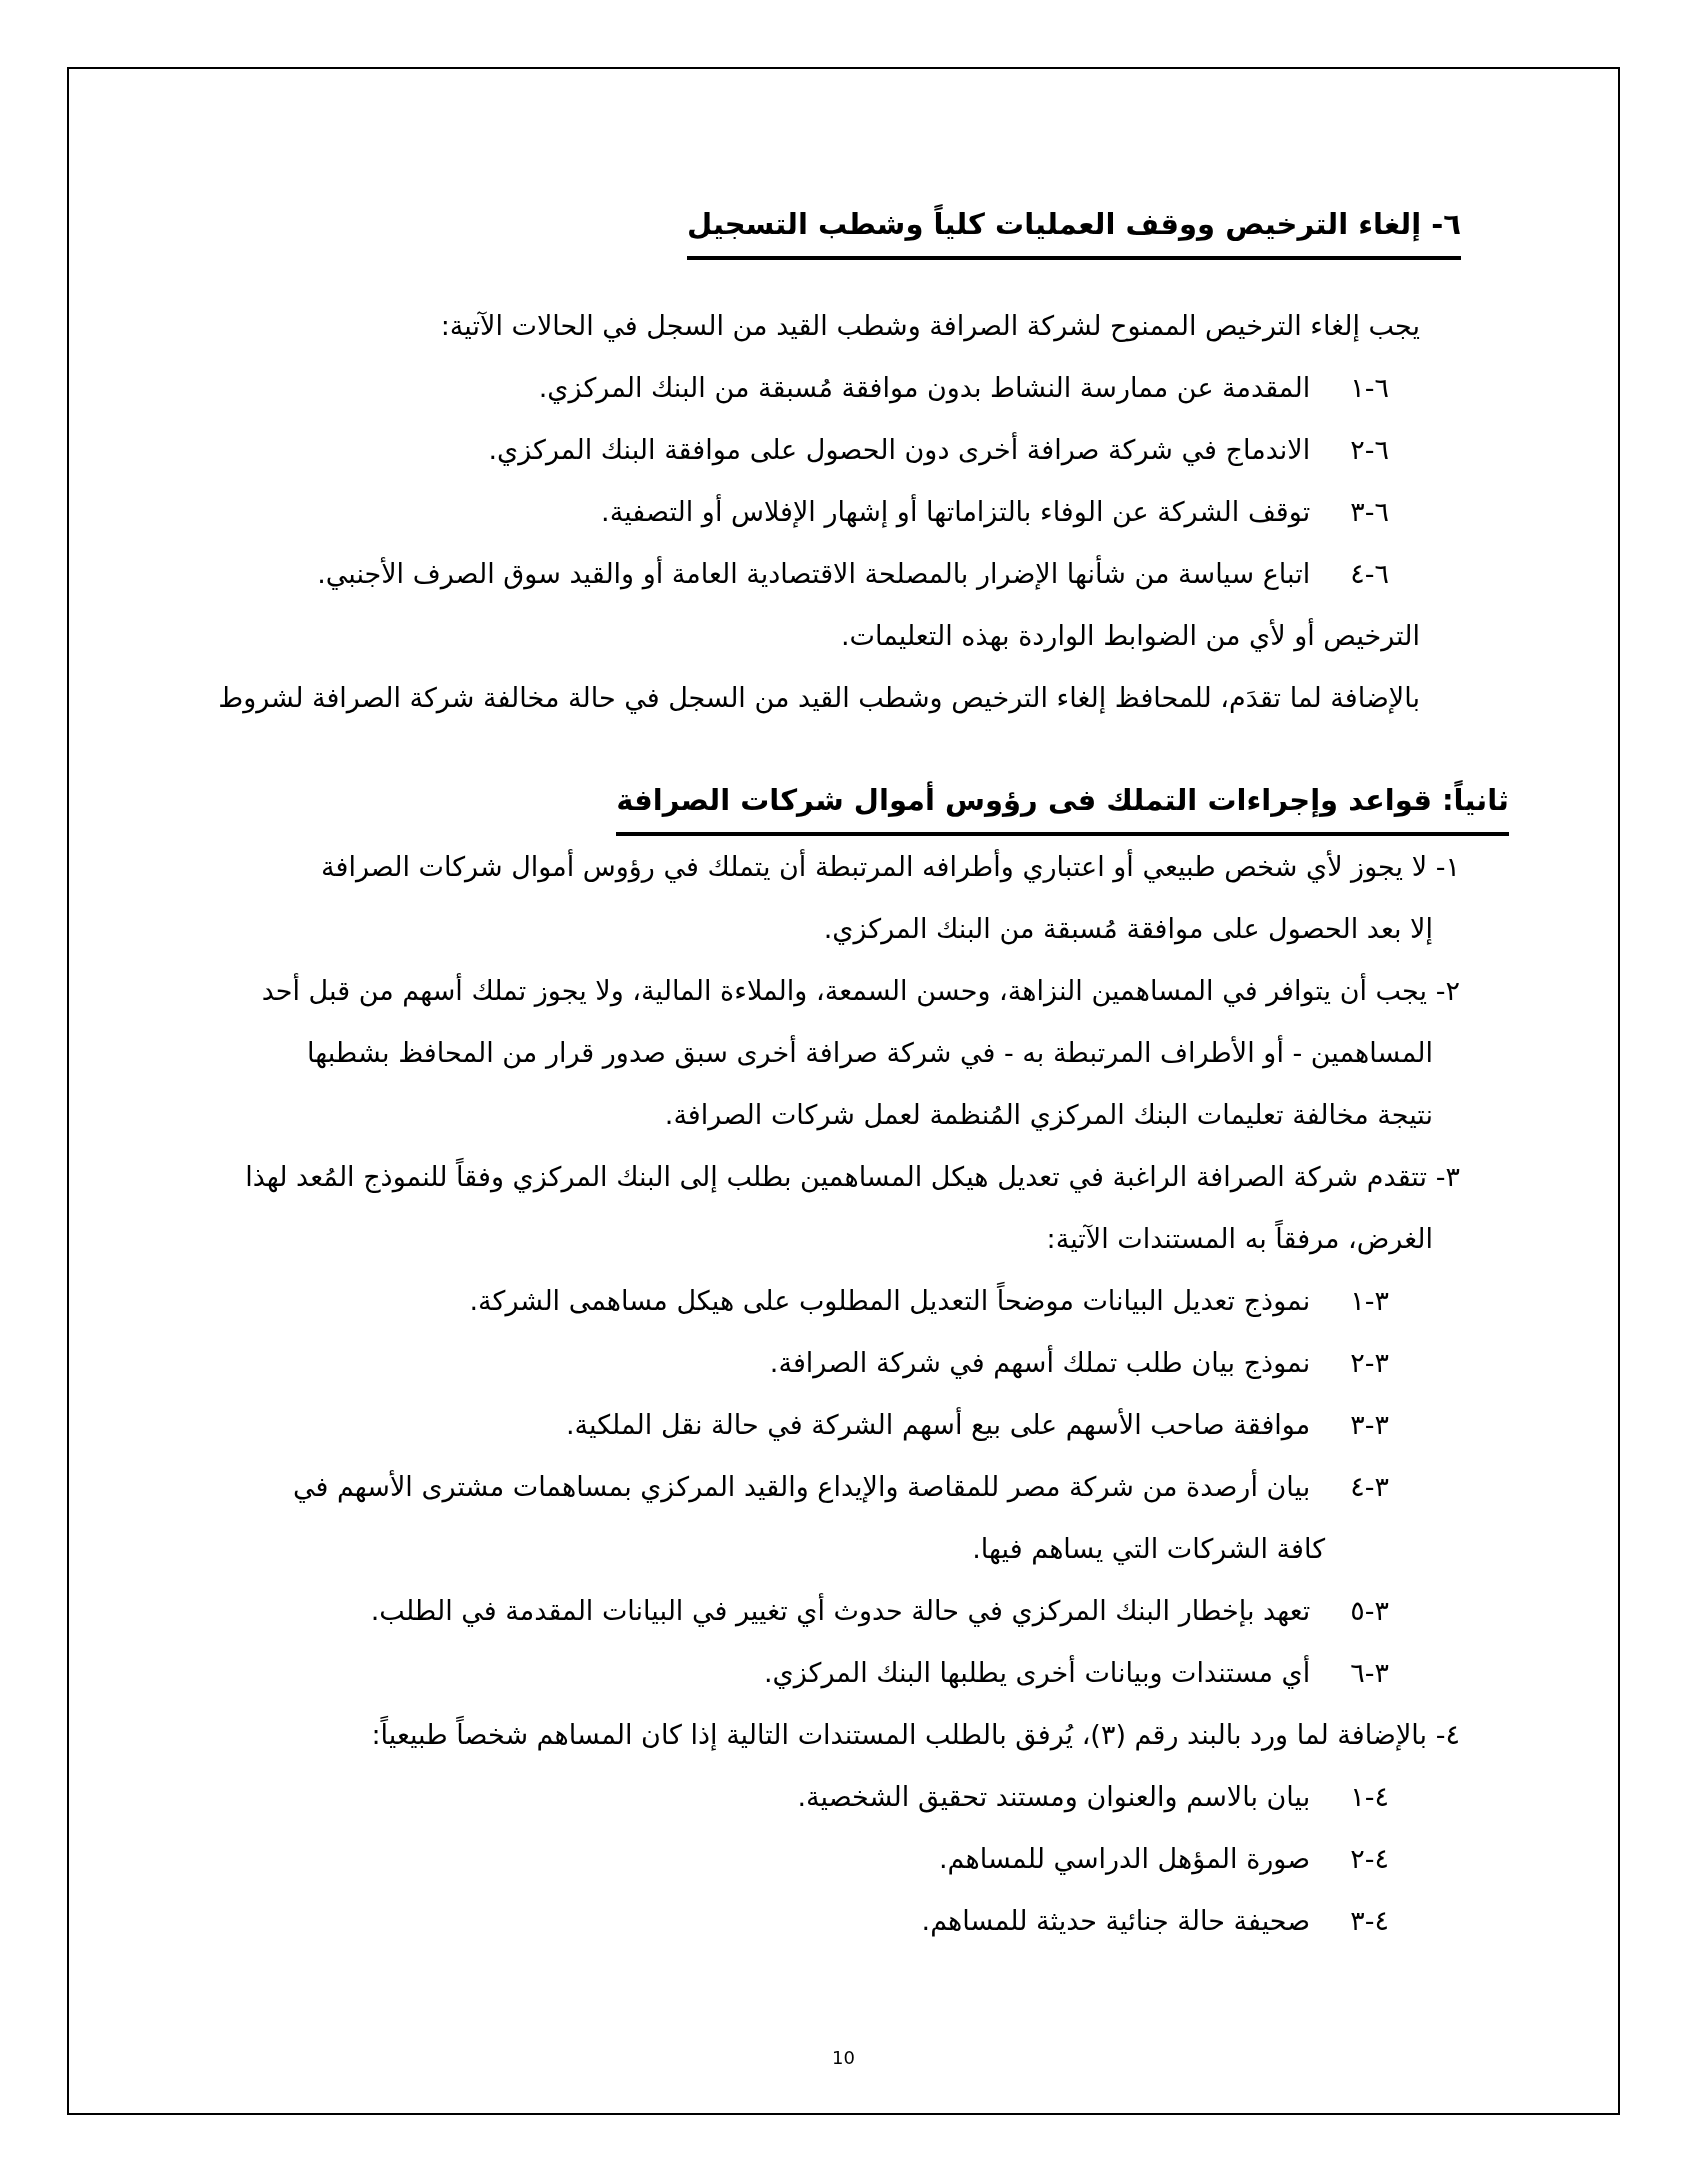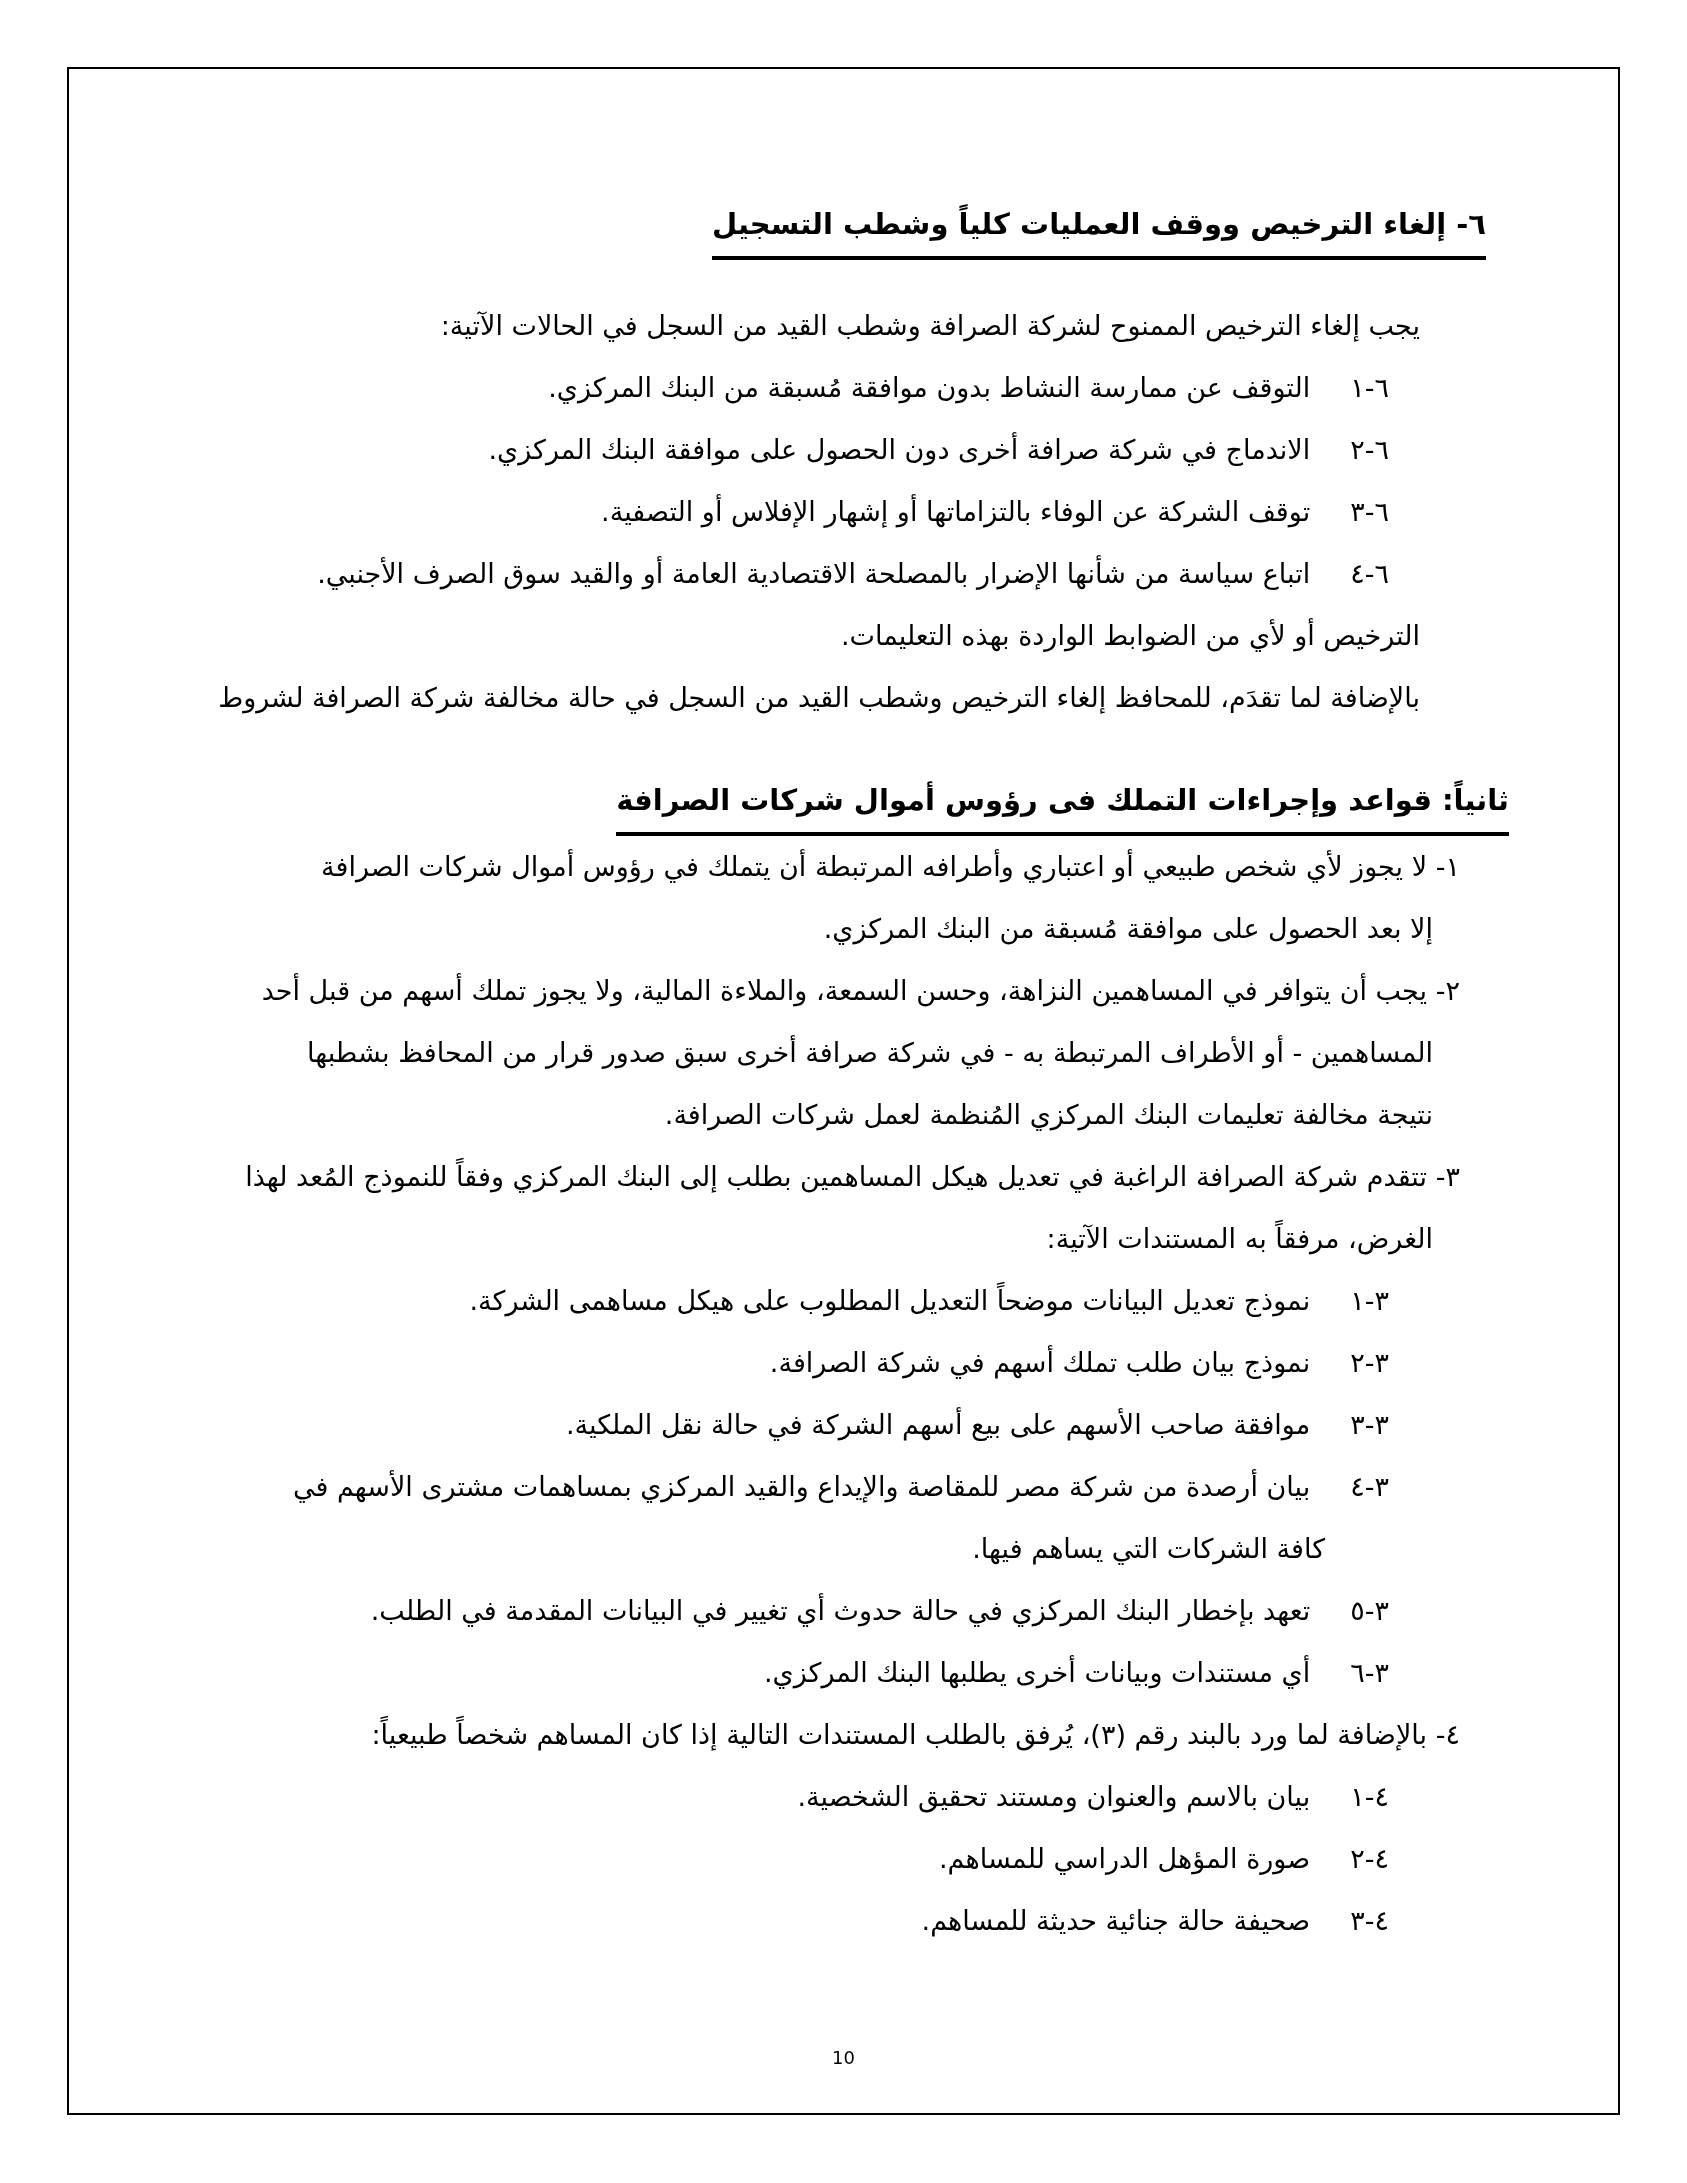--- a/index.html
+++ b/index.html
@@ -38,21 +38,21 @@
   .hline {
     line-height: 52px;
   }
   .h1span, .h2span {
     display: inline-block;
     font-size: 29px;
     font-weight: bold;
     border-bottom: 4.4px solid #000000;
     padding-bottom: 6.1px;
   }
-  .h1wrap { margin-right: 93px; }
+  .h1wrap { margin-right: 118px; }
   .h2wrap { margin-right: 70px; margin-top: 45px; }
   .li-intro   { margin-right: 159px; }
   .li-flow    { margin-right: 159px; }
   .li-sub     { margin-right: 190px; }
   .li-sub .num    { margin-left: 40px; }
   .li-subcont { margin-right: 254px; }
   .li-item    { margin-right: 119px; }
   .li-item .num   { margin-left: 8.7px; }
   .li-cont    { margin-right: 146px; }
   .sec1-intro { margin-top: 35px; }
@@ -73,21 +73,21 @@
   <div class="frame">
     <div class="content">
 
       <div class="hline h1wrap">
         <span class="h1span">٦- إلغاء الترخيص ووقف العمليات كلياً وشطب التسجيل</span>
       </div>
 
       <div class="line li-intro sec1-intro">يجب إلغاء الترخيص الممنوح لشركة الصرافة وشطب القيد من السجل في الحالات الآتية:</div>
 
       <div class="line li-sub">
-        <span class="num">٦-١</span><span class="txt">التوقف عن ممارسة النشاط بدون موافقة مُسبقة من البنك المركزي.</span>
+        <span class="num">٦-١</span><span class="txt">المقدمة عن ممارسة النشاط بدون موافقة مُسبقة من البنك المركزي.</span>
       </div>
       <div class="line li-sub">
         <span class="num">٦-٢</span><span class="txt">الاندماج في شركة صرافة أخرى دون الحصول على موافقة البنك المركزي.</span>
       </div>
       <div class="line li-sub">
         <span class="num">٦-٣</span><span class="txt">توقف الشركة عن الوفاء بالتزاماتها أو إشهار الإفلاس أو التصفية.</span>
       </div>
       <div class="line li-sub">
         <span class="num">٦-٤</span><span class="txt">اتباع سياسة من شأنها الإضرار بالمصلحة الاقتصادية العامة أو والقيد سوق الصرف الأجنبي.</span>
       </div>

